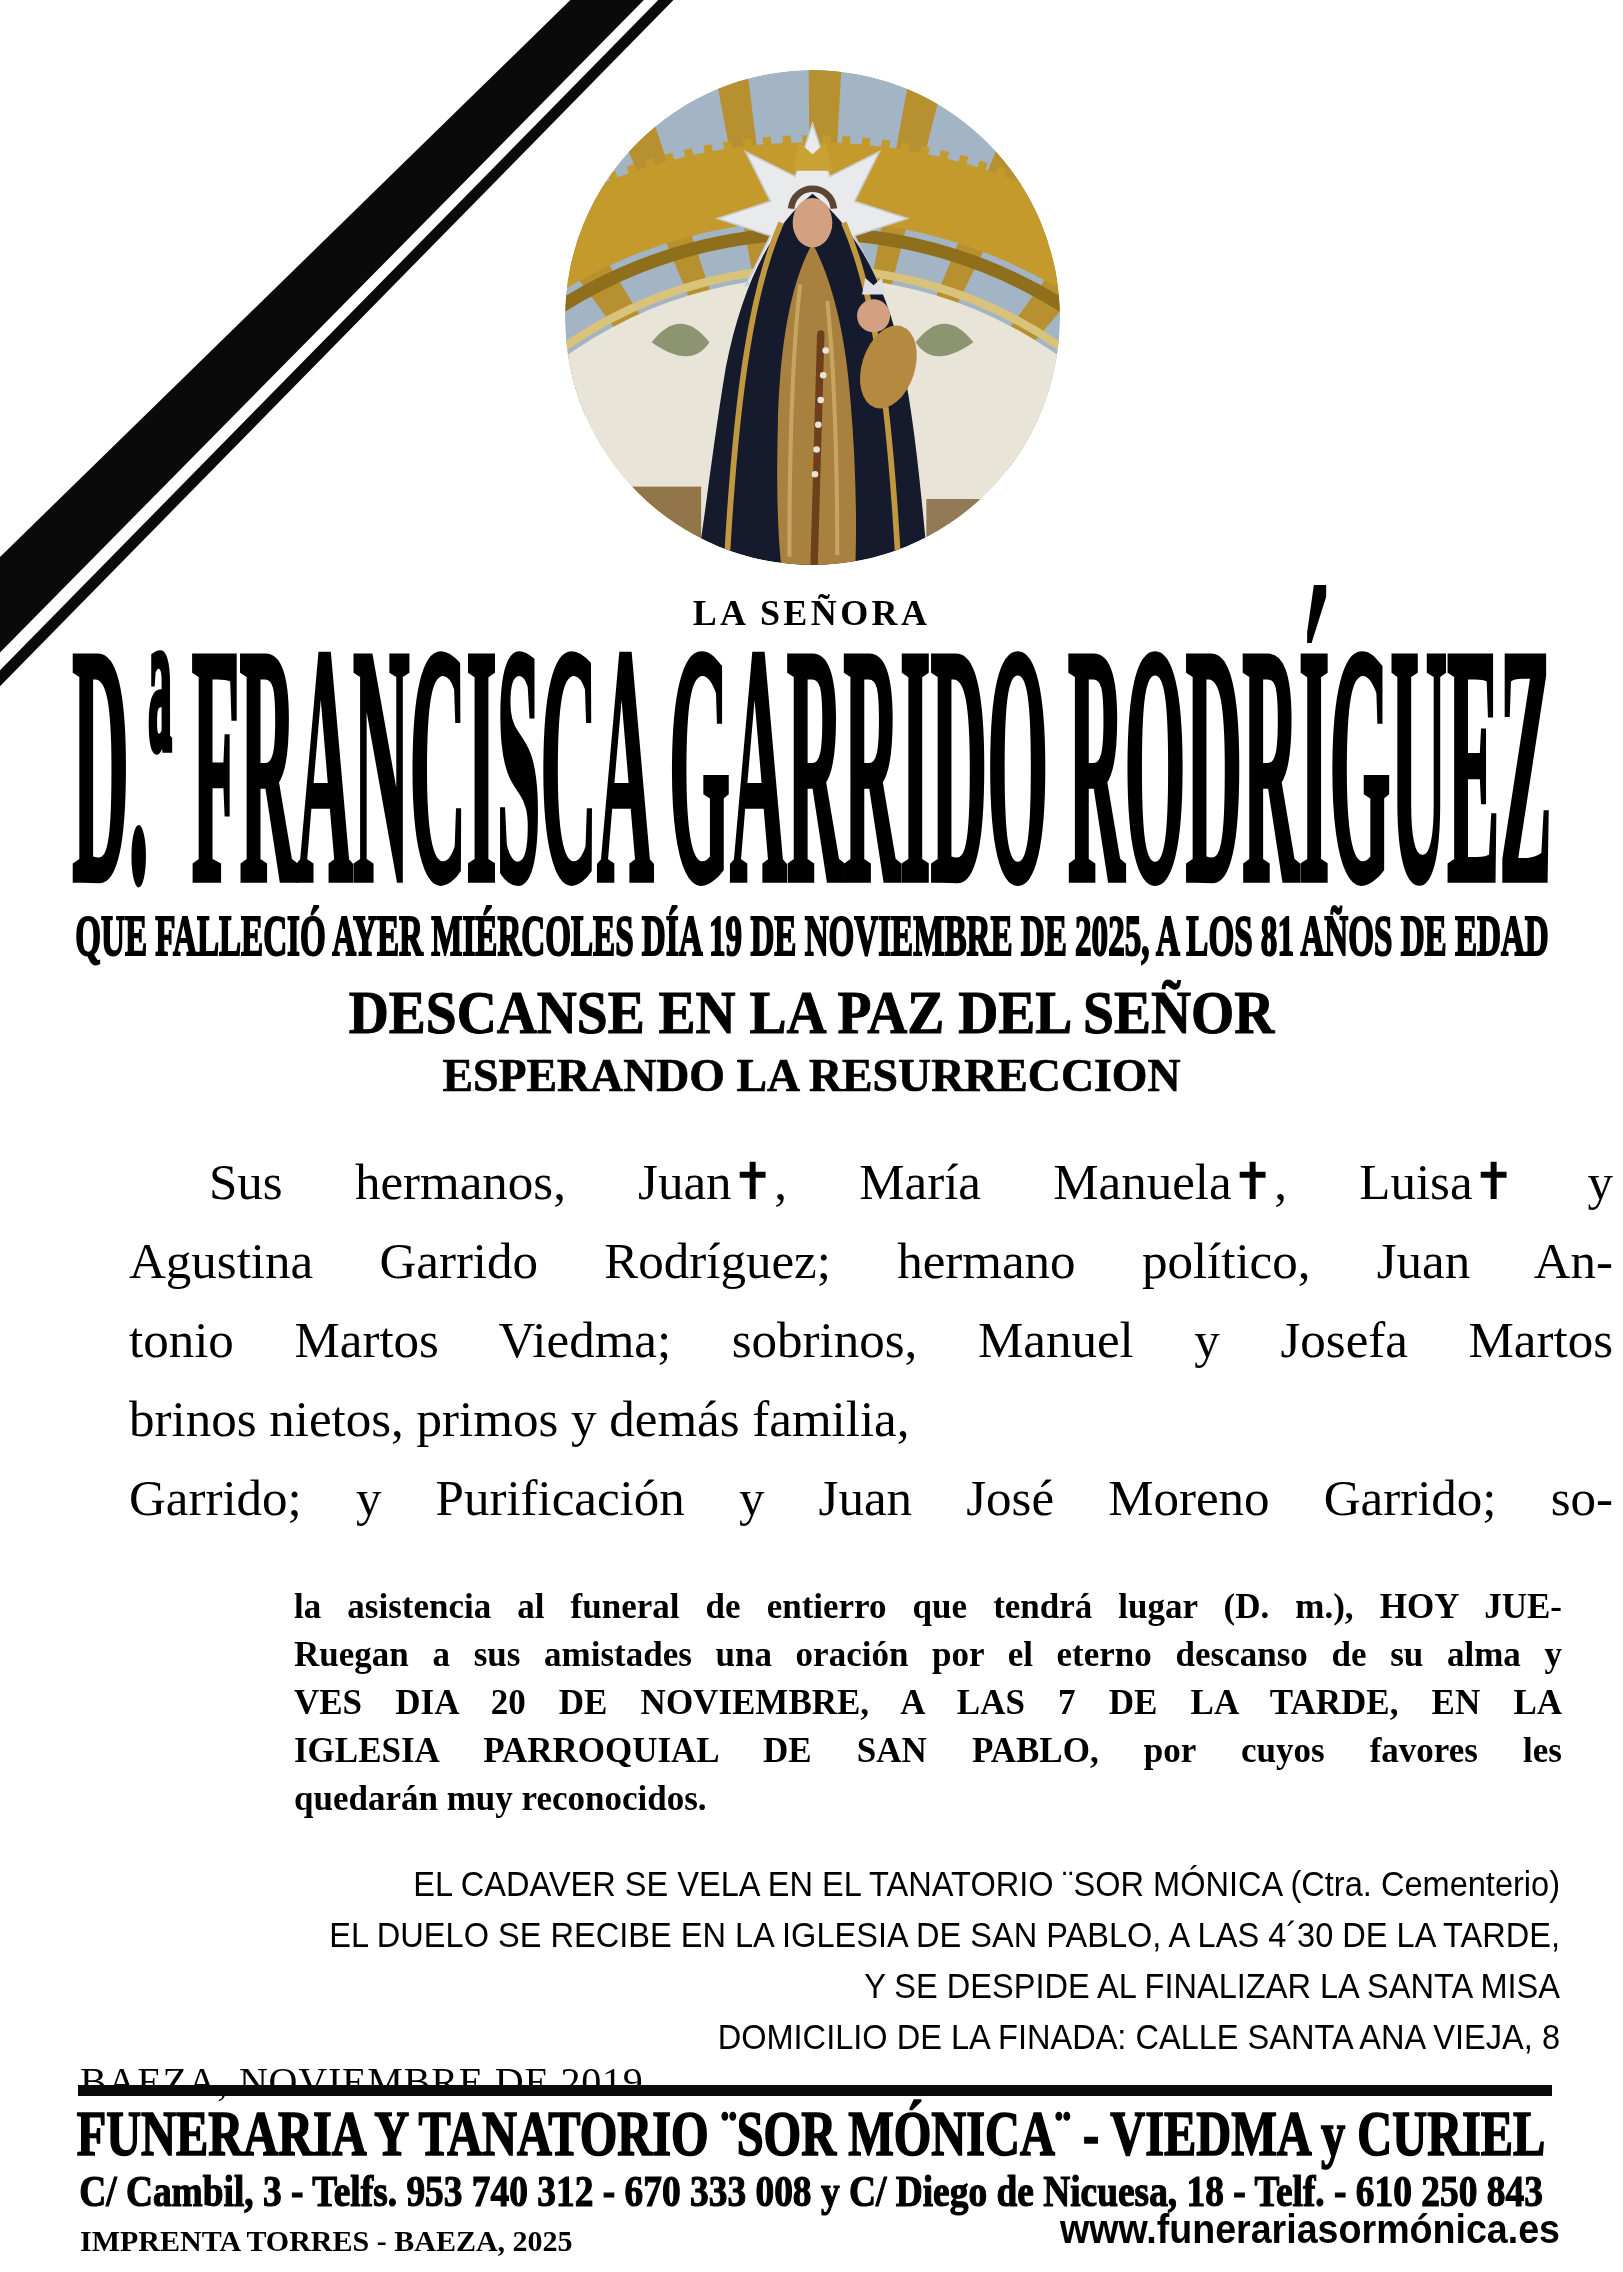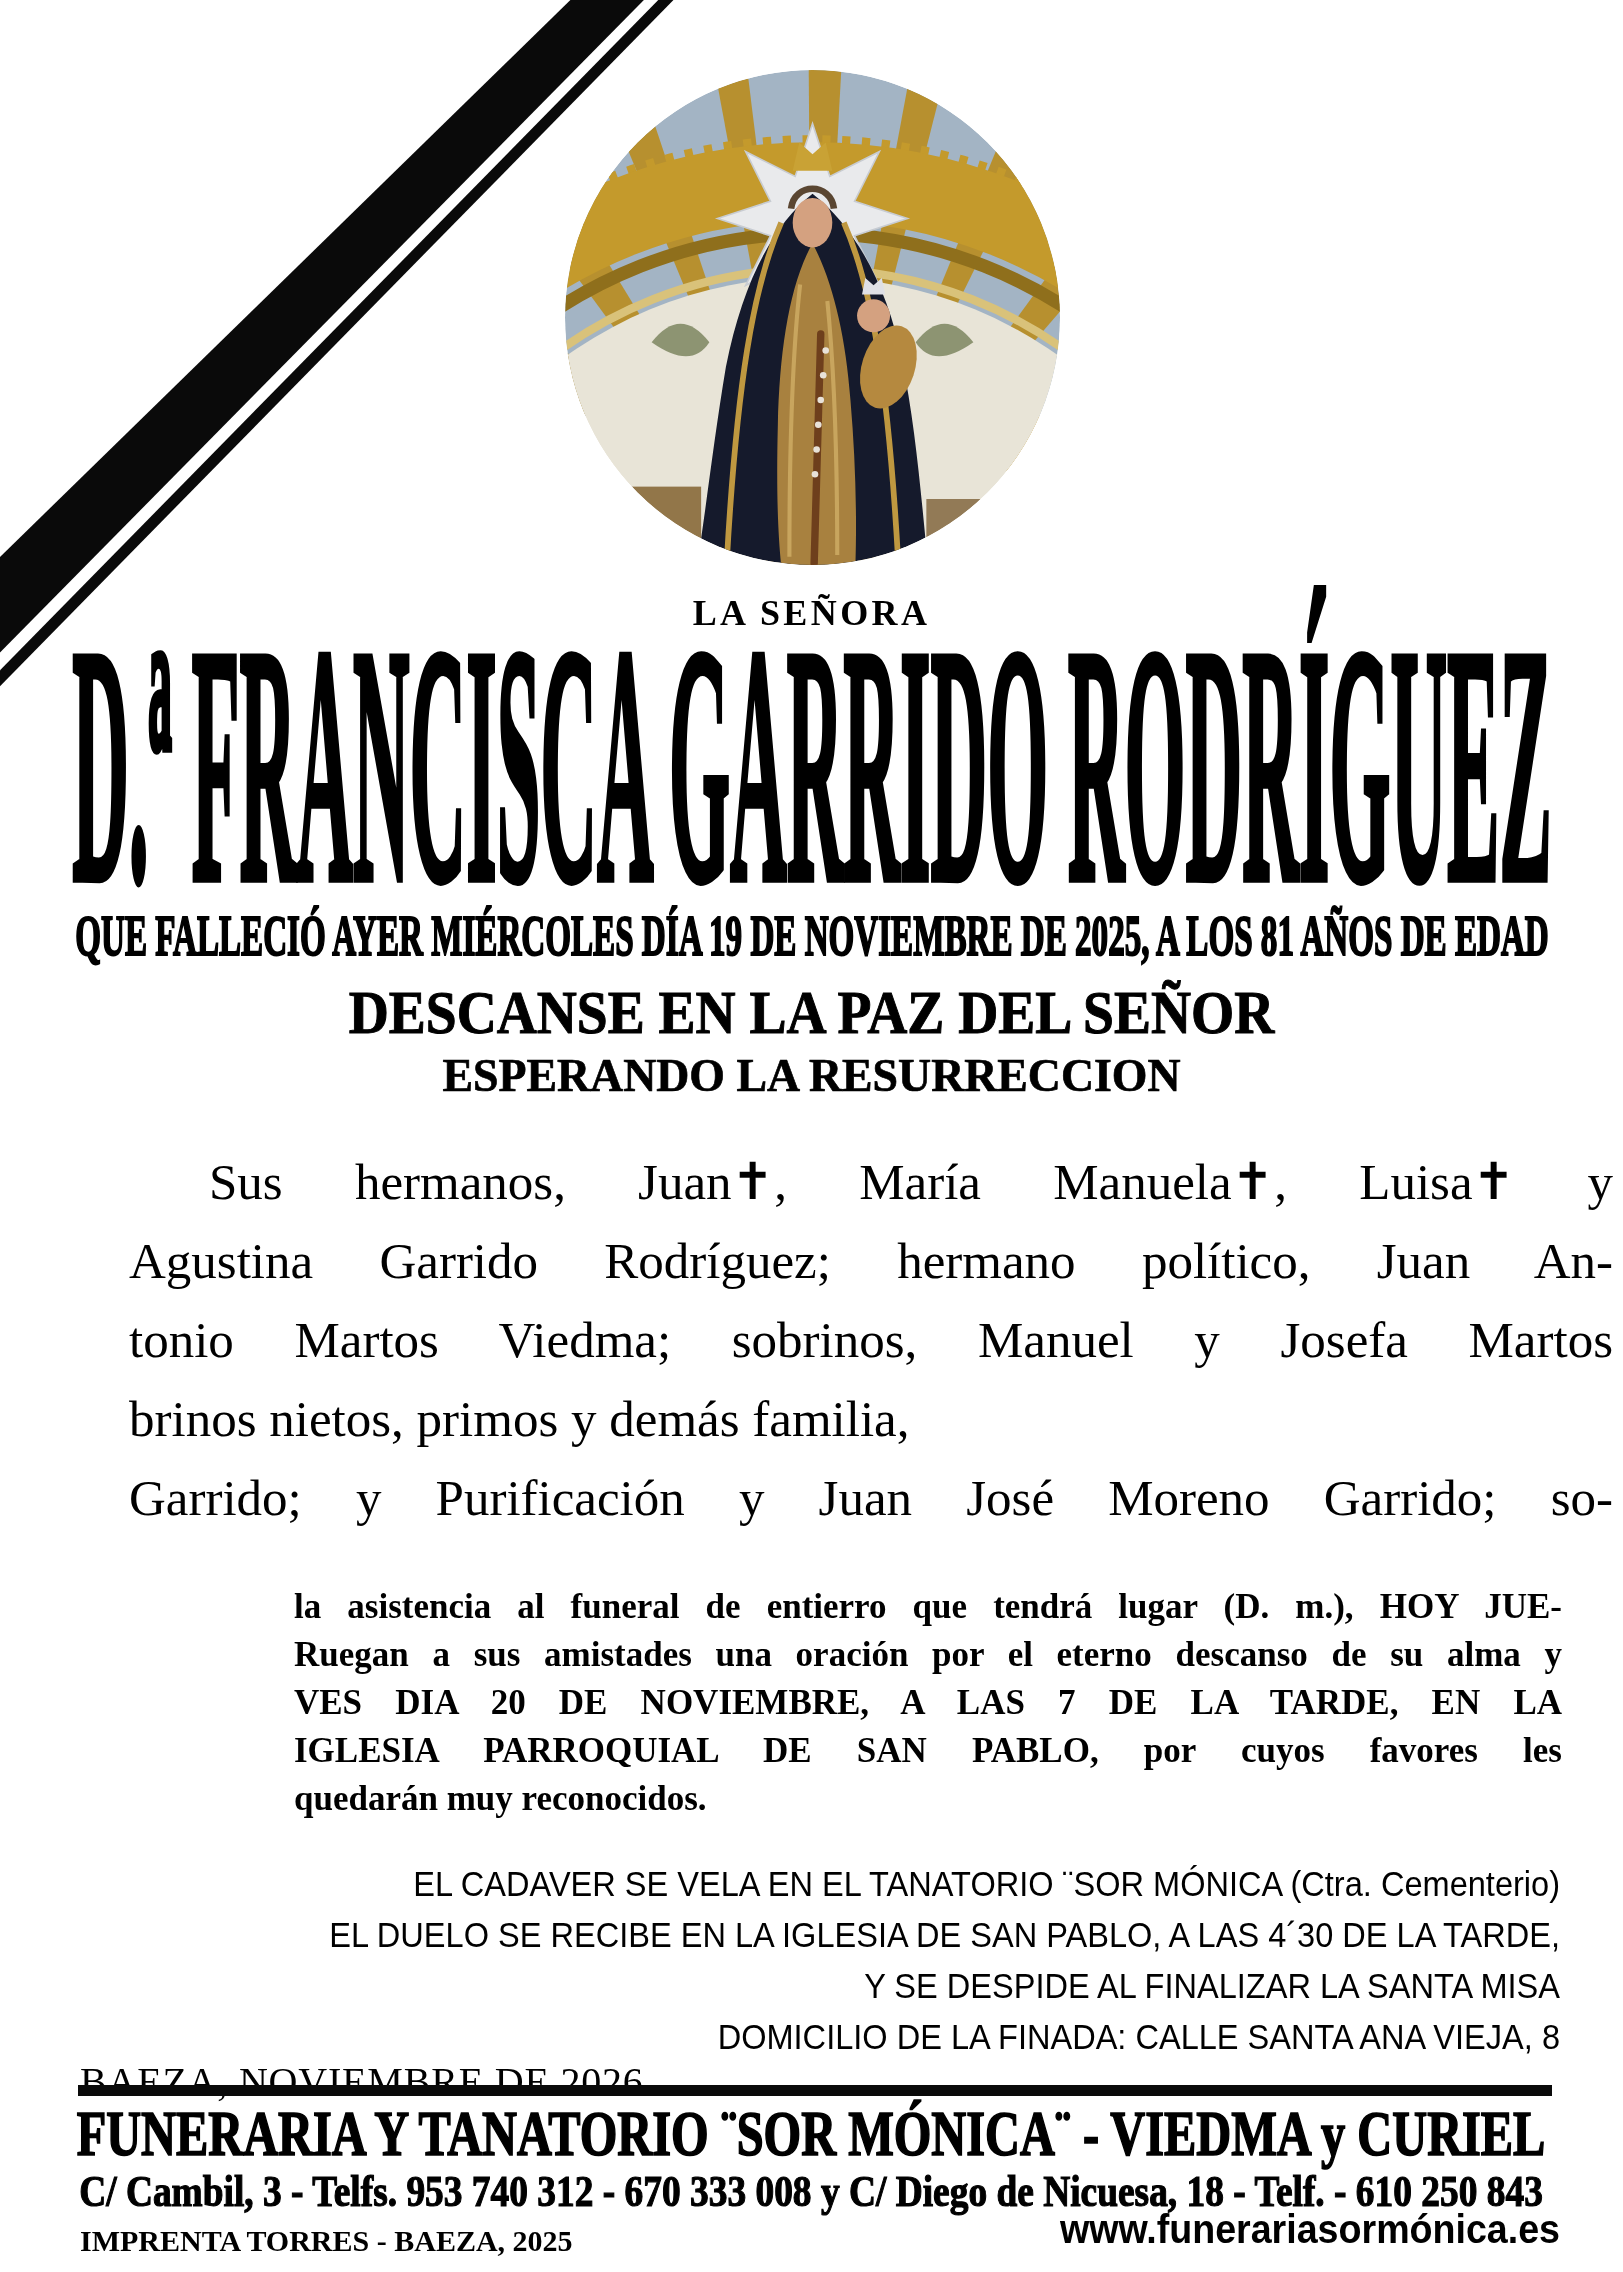--- a/index.html
+++ b/index.html
@@ -188,21 +188,21 @@
     <div class="jl jl-last">quedarán muy reconocidos.</div>
   </div>
 
   <div class="abs wake">
     <div class="wl">EL CADAVER SE VELA EN EL TANATORIO ¨SOR MÓNICA (Ctra. Cementerio)</div>
     <div class="wl">EL DUELO SE RECIBE EN LA IGLESIA DE SAN PABLO, A LAS 4´30 DE LA TARDE,</div>
     <div class="wl">Y SE DESPIDE AL FINALIZAR LA SANTA MISA</div>
     <div class="wl">DOMICILIO DE LA FINADA: CALLE SANTA ANA VIEJA, 8</div>
   </div>
 
-  <div class="abs place-date">BAEZA, NOVIEMBRE DE 2026</div>
+  <div class="abs place-date">BAEZA, NOVIEMBRE DE 2019</div>
 
   <div class="abs rule"></div>
 
   <svg class="abs funeraria-svg" width="1474" height="64" viewBox="0 0 1744 76">
     <text x="872" y="60" text-anchor="middle" font-family="Liberation Serif, serif" font-weight="bold" font-size="75" textLength="1744" lengthAdjust="spacingAndGlyphs" fill="#000" stroke="#000" stroke-width="2">FUNERARIA Y TANATORIO ¨SOR MÓNICA¨ - VIEDMA y CURIEL</text>
   </svg>
 
   <svg class="abs contact-svg" width="1474" height="47" viewBox="0 0 1744 56">
     <text x="872" y="44" text-anchor="middle" font-family="Liberation Serif, serif" font-weight="bold" font-size="54" textLength="1744" lengthAdjust="spacingAndGlyphs" fill="#000" stroke="#000" stroke-width="1.4">C/ Cambil, 3 - Telfs. 953 740 312 - 670 333 008 y C/ Diego de Nicuesa, 18 - Telf. - 610 250 843</text>
   </svg>

